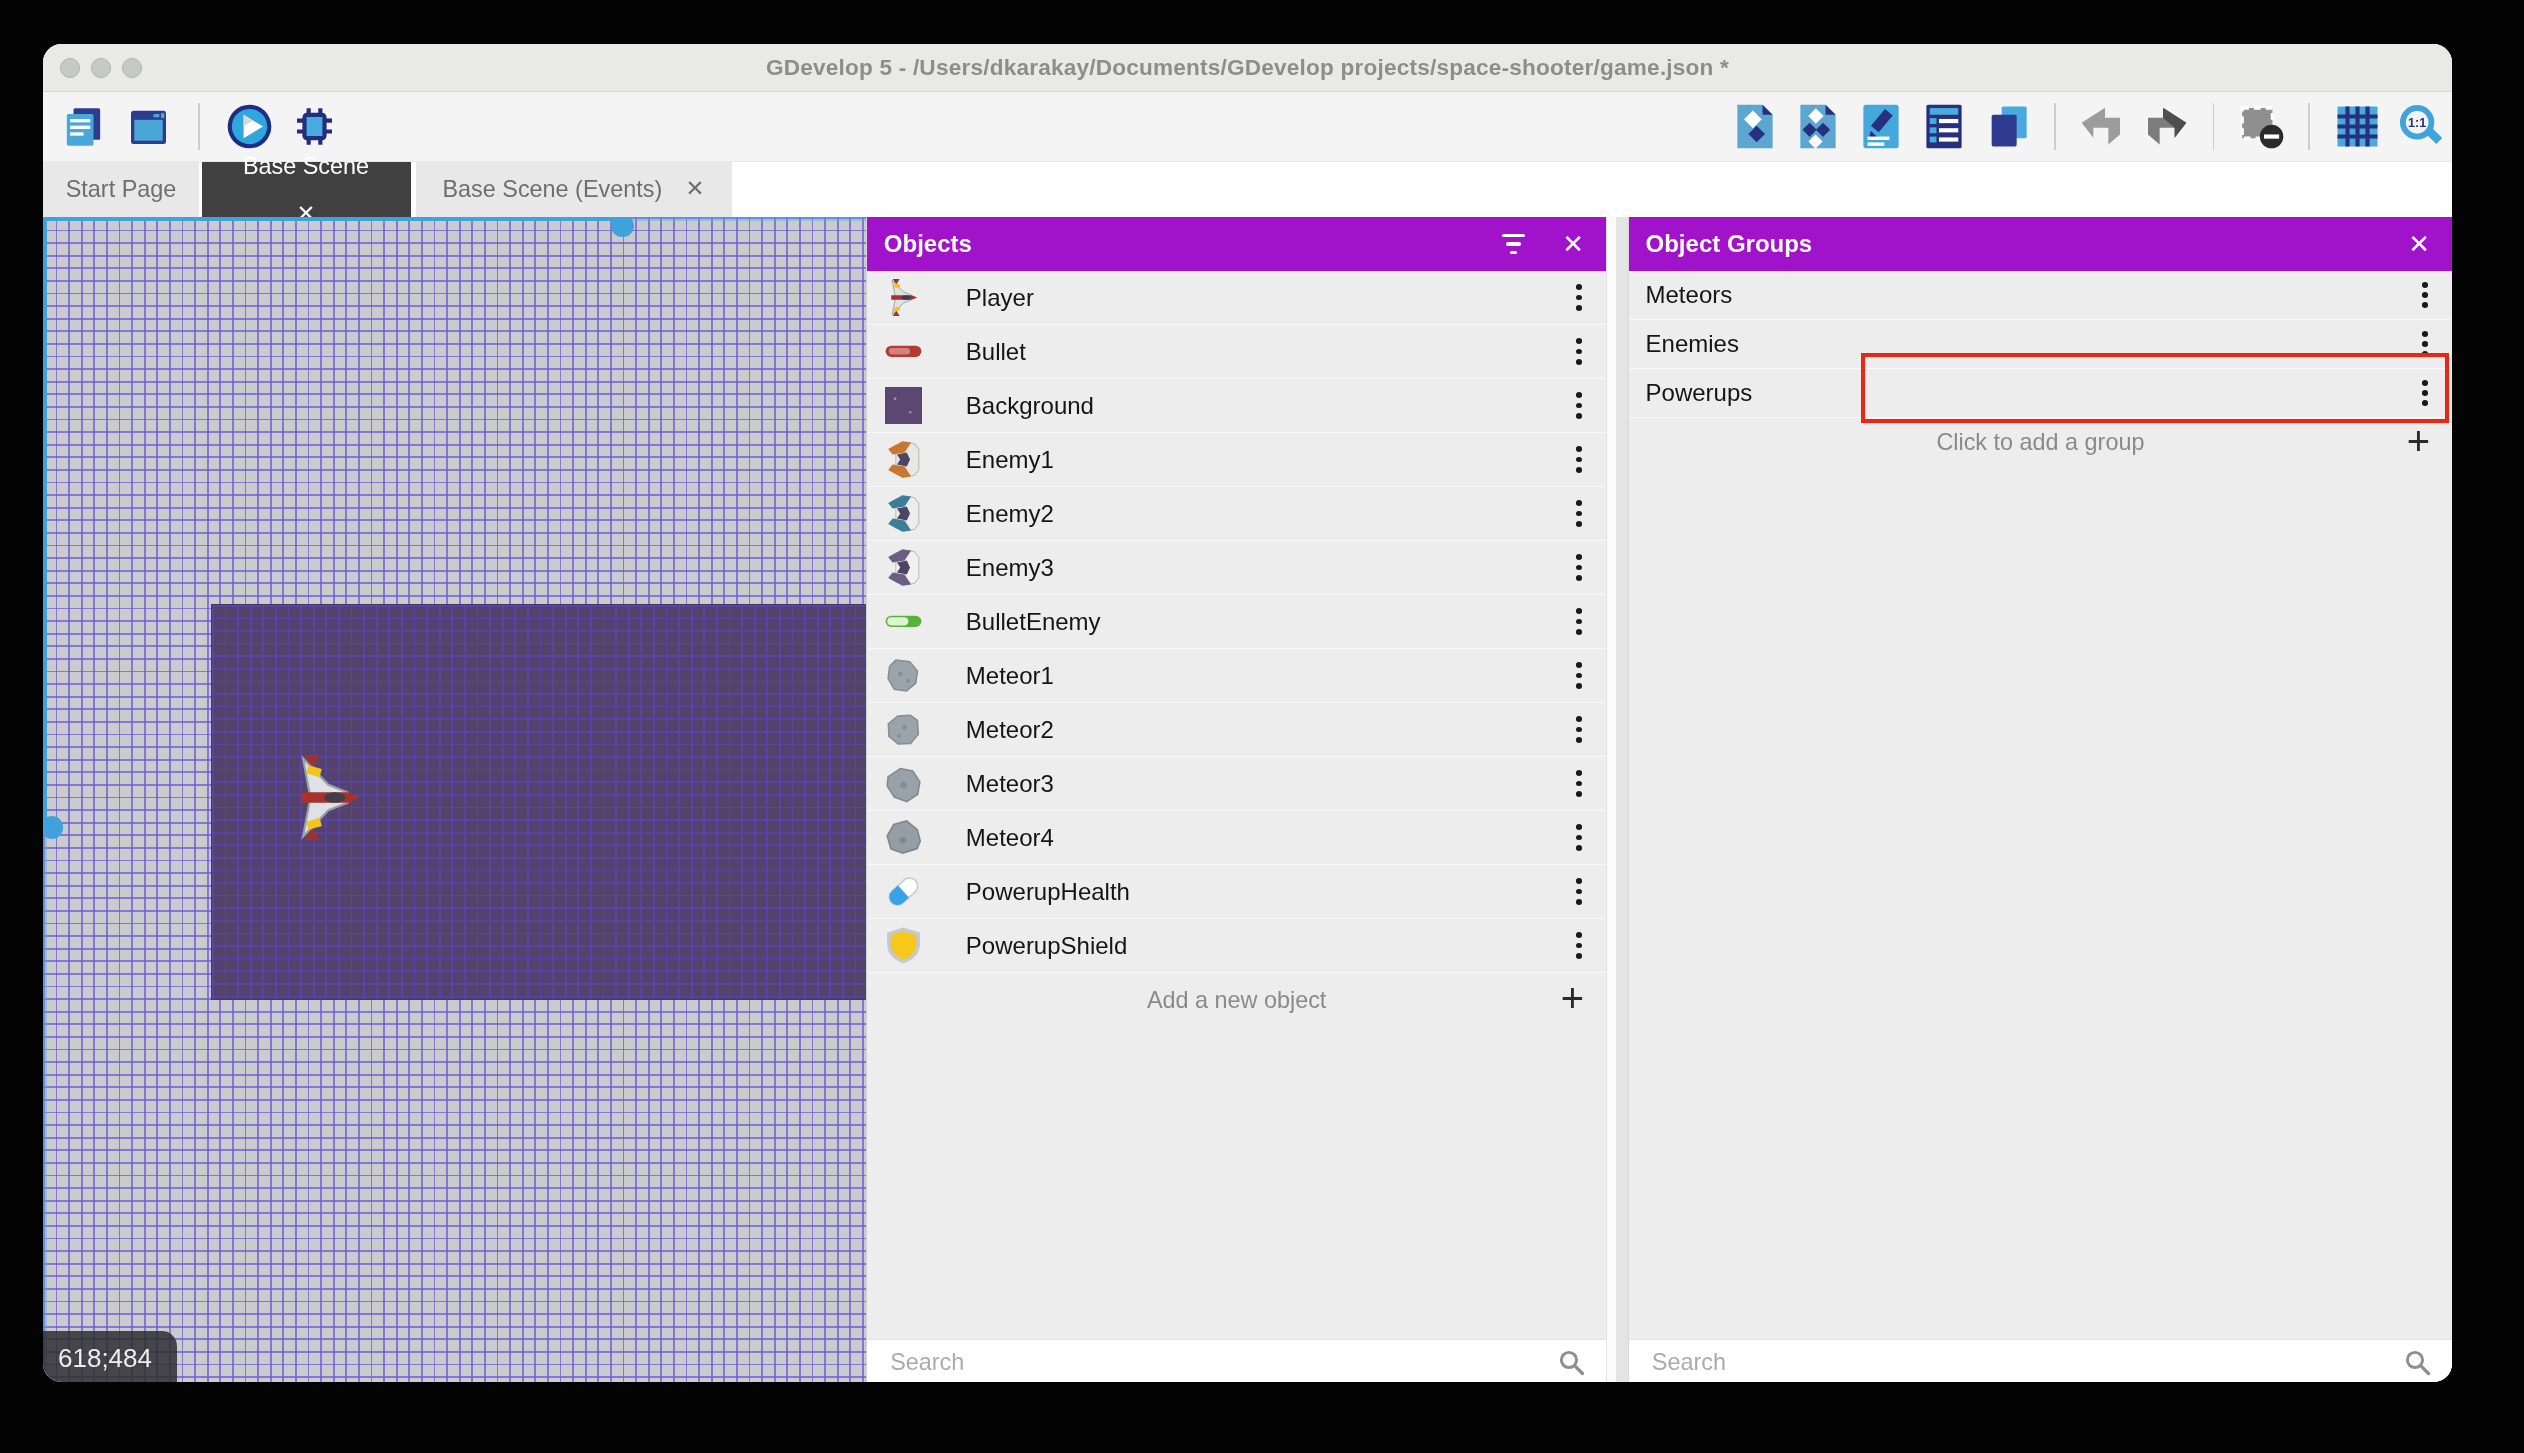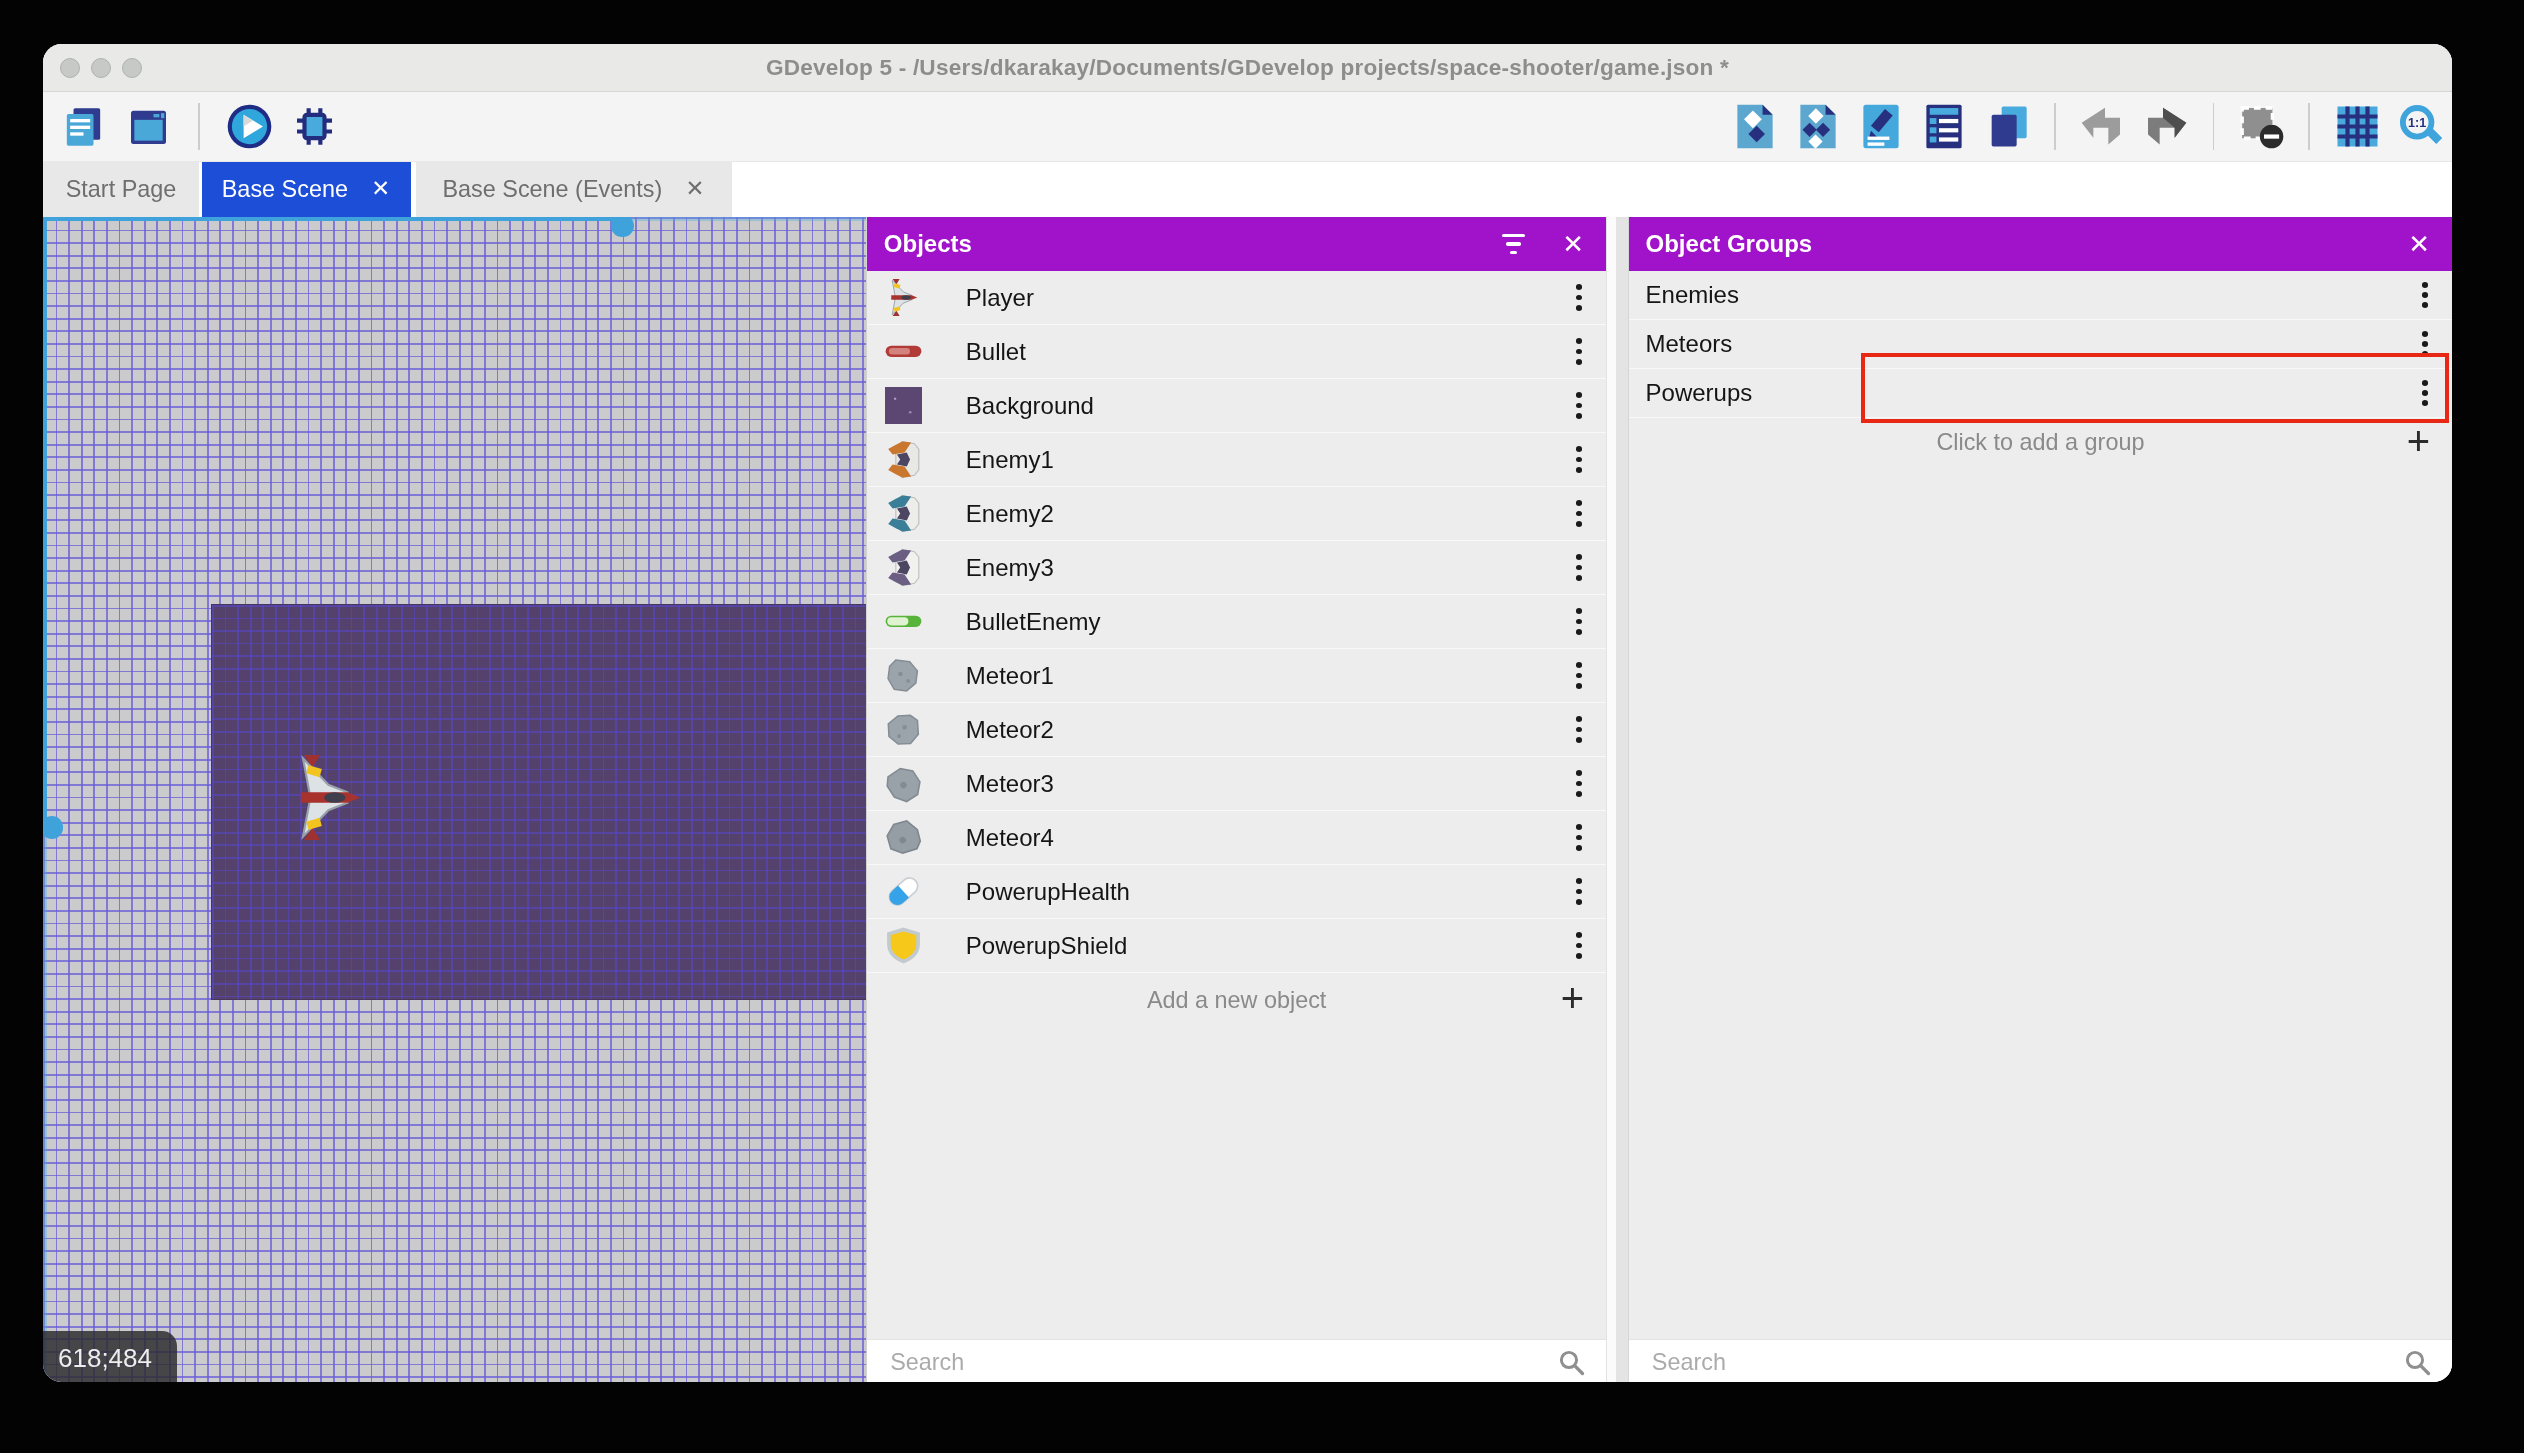--- a/index.html
+++ b/index.html
@@ -18,21 +18,21 @@
   .tleft{display:flex;align-items:center;gap:18.4px;padding-left:16.7px;}
   .tright{margin-left:auto;display:flex;align-items:center;gap:16px;padding-right:8.4px;}
   .tsep{width:1.7px;height:47px;background:#CDCDCD;margin:0 7.5px;}
   .tbtn{width:47px;height:47px;display:flex;align-items:center;justify-content:center;cursor:pointer;}
   .tbtn svg{display:block;}
   
   .tabbar{height:55px;background:#FFFFFF;display:flex;align-items:stretch;}
   .tab{display:flex;align-items:center;justify-content:center;gap:23.4px;font-size:23.4px;
        color:#6E6E6E;background:#E8E8E8;cursor:pointer;}
   .tab.t1{width:156px;margin-right:2.5px;}
-  .tab.t2{width:209px;background:#1d4ed8;color:#FFFFFF;}
+  .tab.t2{width:209px;background:#404040;color:#FFFFFF;flex-direction:column;}
   .tab.t3{width:316px;margin-left:5px;}
   .tabx{font-size:22.6px;line-height:1;cursor:pointer;}
   
   .content{position:relative;display:flex;height:1167px;}
   
   .canvas{position:relative;flex:1;overflow:hidden;background-color:#CBCBCE;
     background-image:
       repeating-linear-gradient(to right, rgba(105,93,216,.75) 0 1.7px, transparent 1.7px 12.6px),
       repeating-linear-gradient(to bottom, rgba(105,93,216,.75) 0 1.7px, transparent 1.7px 12.6px);}
   .bg-rect{position:absolute;left:168px;top:387px;width:710px;height:396px;background-color:#55426C;
@@ -510,29 +510,29 @@
     <div class="pdivider"></div>
 
     <div class="panel groups">
       <div class="phead">
         <span class="ptitle">Object Groups</span>
         <span class="pspacer"></span>
         <span class="pclose">✕</span>
       </div>
 
       <div class="obj-row">
+        <span class="obj-label">Meteors</span>
+        <span class="kebab">
+            <i></i>
+            <i></i>
+            <i></i>
+          </span>
+      </div>
+      <div class="obj-row">
         <span class="obj-label">Enemies</span>
-        <span class="kebab">
-            <i></i>
-            <i></i>
-            <i></i>
-          </span>
-      </div>
-      <div class="obj-row">
-        <span class="obj-label">Meteors</span>
         <span class="kebab">
             <i></i>
             <i></i>
             <i></i>
           </span>
       </div>
       <div class="obj-row">
         <span class="obj-label">Powerups</span>
         <span class="kebab">
             <i></i>

